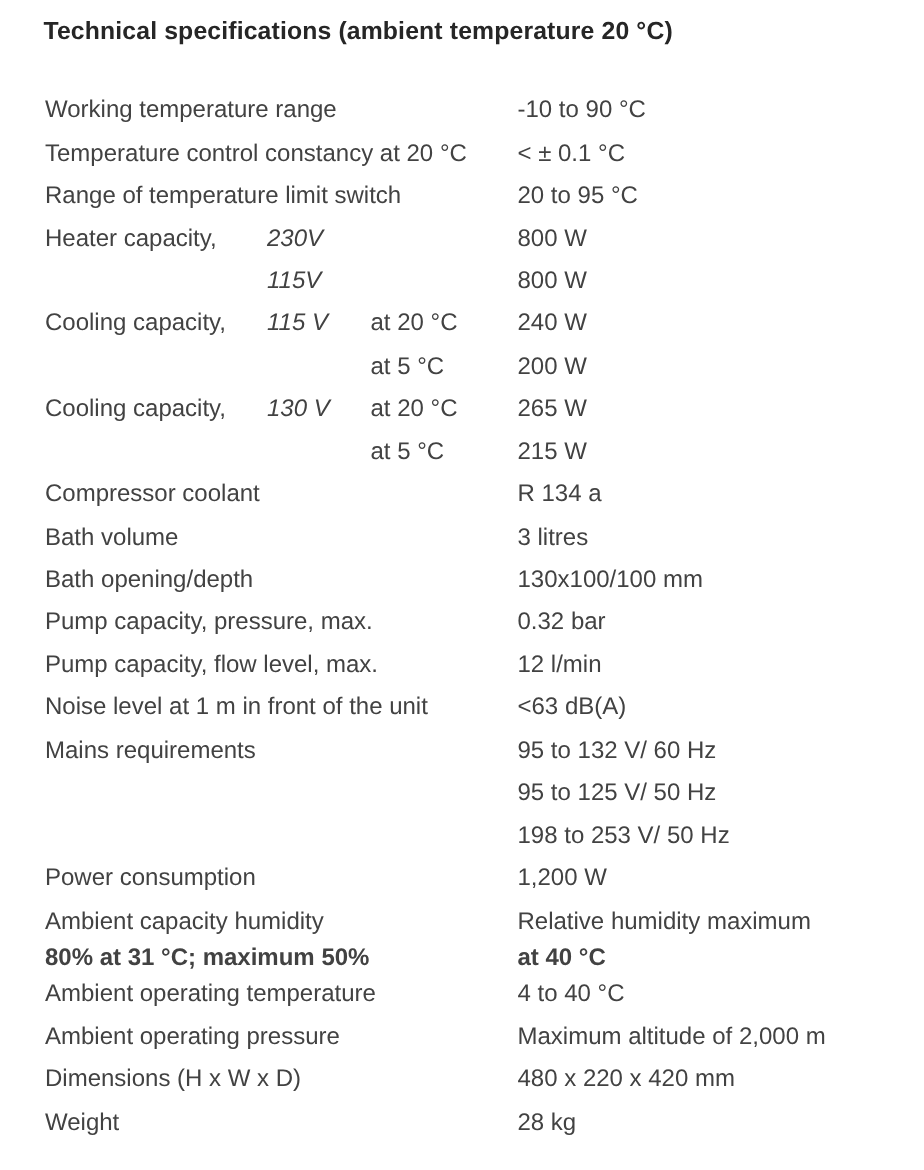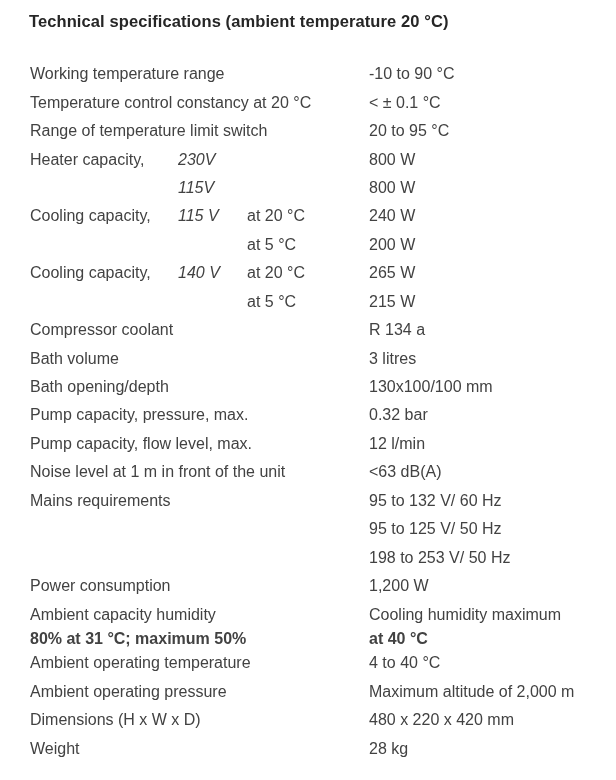--- a/index.html
+++ b/index.html
@@ -44,21 +44,21 @@
     position: absolute;
     top: 50%;
     transform: translateY(-50%);
     white-space: nowrap;
     font-size: 16px;
     color: #424242;
   }
   .c-label   { left: 0; }
   .c-sub1    { left: 148px; font-style: italic; }
   .c-sub2    { left: 217px; }
-  .c-value   { left: 339px; }
+  .c-value   { left: 315px; }
 </style>
 </head>
 <body>
 
 <div class="page">
   <div class="title">Technical specifications (ambient temperature 20 °C)</div>
 
   <div class="spec-table">
       <div class="spec-row">
     <span class="cell c-label">Working temperature range</span>
@@ -97,21 +97,21 @@
     <span class="cell c-value">240 W</span>
   </div>
       <div class="spec-row">
     <span class="cell c-label"></span>
     <span class="cell c-sub1"></span>
     <span class="cell c-sub2">at 5 °C</span>
     <span class="cell c-value">200 W</span>
   </div>
       <div class="spec-row">
     <span class="cell c-label">Cooling capacity,</span>
-    <span class="cell c-sub1">140 V</span>
+    <span class="cell c-sub1">130 V</span>
     <span class="cell c-sub2">at 20 °C</span>
     <span class="cell c-value">265 W</span>
   </div>
       <div class="spec-row">
     <span class="cell c-label"></span>
     <span class="cell c-sub1"></span>
     <span class="cell c-sub2">at 5 °C</span>
     <span class="cell c-value">215 W</span>
   </div>
       <div class="spec-row">
@@ -171,21 +171,21 @@
       <div class="spec-row">
     <span class="cell c-label">Power consumption</span>
     <span class="cell c-sub1"></span>
     <span class="cell c-sub2"></span>
     <span class="cell c-value">1,200 W</span>
   </div>
       <div class="spec-row">
     <span class="cell c-label">Ambient capacity humidity</span>
     <span class="cell c-sub1"></span>
     <span class="cell c-sub2"></span>
-    <span class="cell c-value">Cooling humidity maximum</span>
+    <span class="cell c-value">Relative humidity maximum</span>
   </div>
       <div class="spec-row continuation">
     <span class="cell c-label">80% at 31 °C; maximum 50%</span>
     <span class="cell c-sub1"></span>
     <span class="cell c-sub2"></span>
     <span class="cell c-value">at 40 °C</span>
   </div>
       <div class="spec-row">
     <span class="cell c-label">Ambient operating temperature</span>
     <span class="cell c-sub1"></span>

